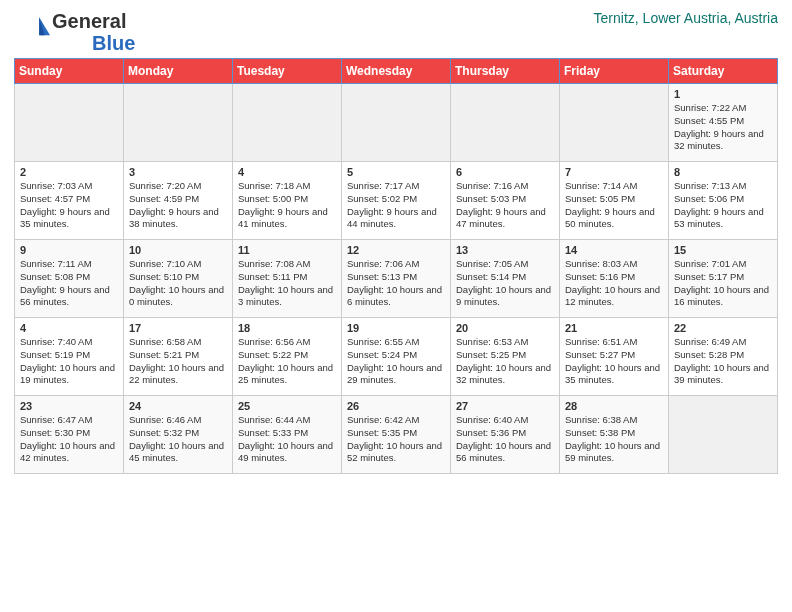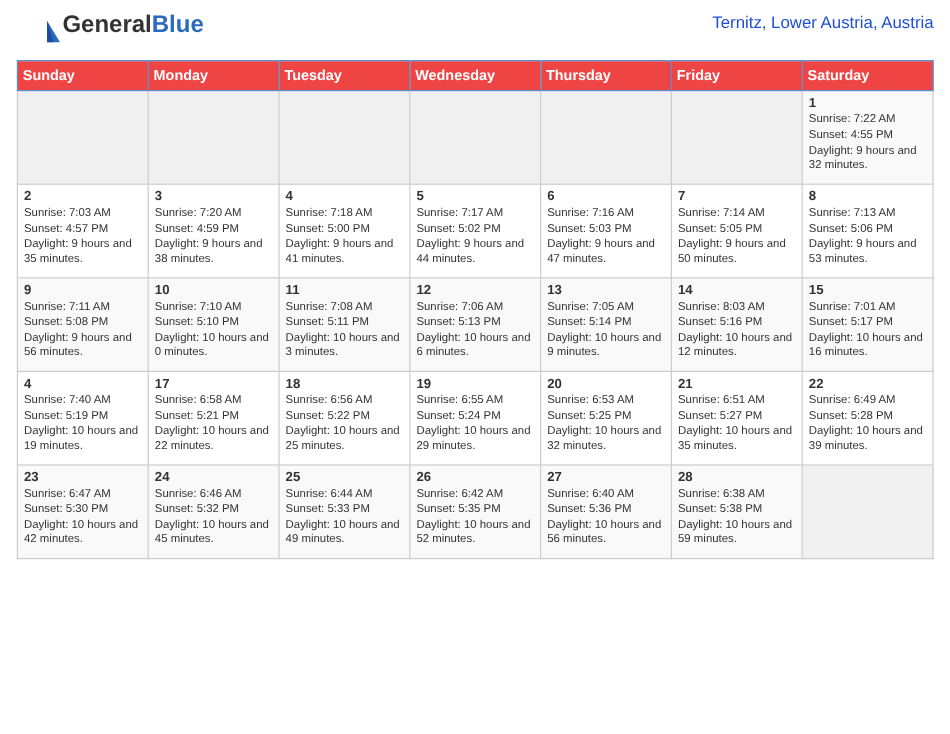--- a/index.html
+++ b/index.html
@@ -23,21 +23,21 @@
     .title-area {
       text-align: right;
     }
     .month-title {
       font-size: 32px;
       font-weight: bold;
       color: #222;
     }
     .location-title {
       font-size: 14px;
-      color: #1d4ed8;
+      color: #0f766e;
     }
     .calendar-table {
       width: 100%;
       border-collapse: collapse;
       table-layout: fixed;
     }
     .calendar-table thead th {
       background: #ef4444;
       color: #fff;
       font-size: 12px;
@@ -79,32 +79,33 @@
       display: flex;
       align-items: flex-start;
     }
     .logo-svg {
       width: 36px;
       height: 36px;
       margin-right: 2px;
     }
     .logo-text-block {
       display: flex;
-      flex-direction: row;
+      flex-direction: column;
       line-height: 1.1;
     }
     .gen-text {
       font-size: 20px;
       font-weight: bold;
       color: #333;
     }
     .blue-text {
       font-size: 20px;
       font-weight: bold;
       color: #2a6bbf;
+      margin-left: 40px;
     }
   </style>
 </head>
 <body>
 
 <div class="container">
   <div class="header-row">
     <div class="logo-wrapper">
       <svg class="logo-svg" viewBox="0 0 40 40">
         <polygon points="28,8 40,28 28,28" fill="#2a6bbf"></polygon>

